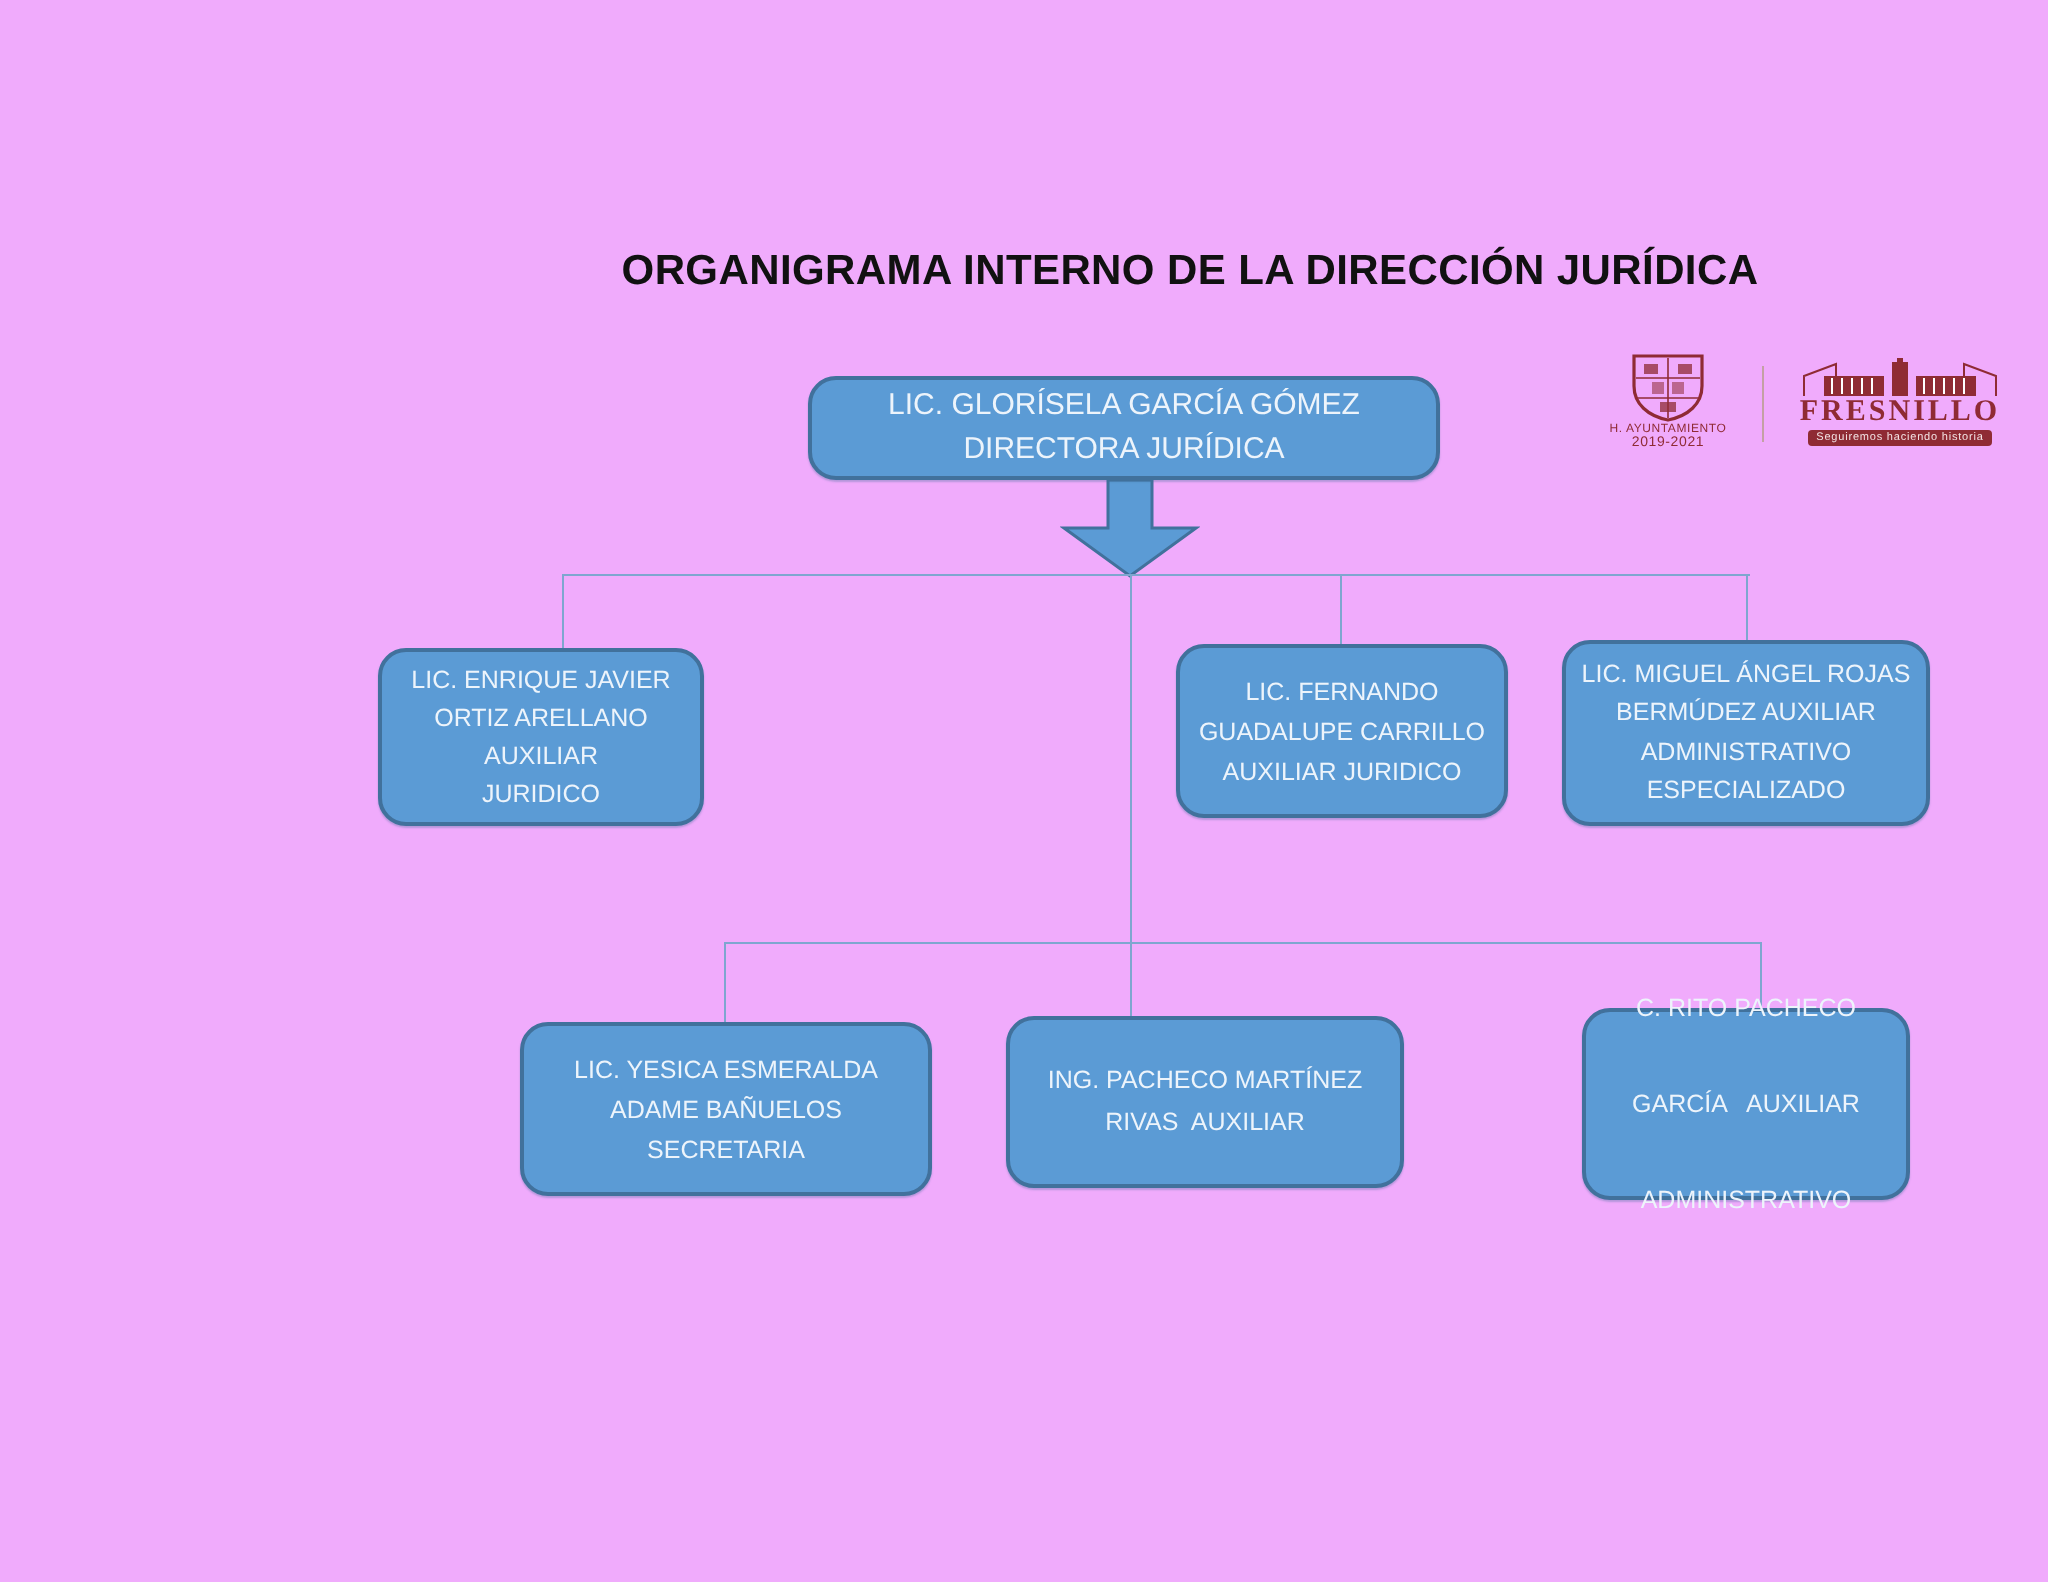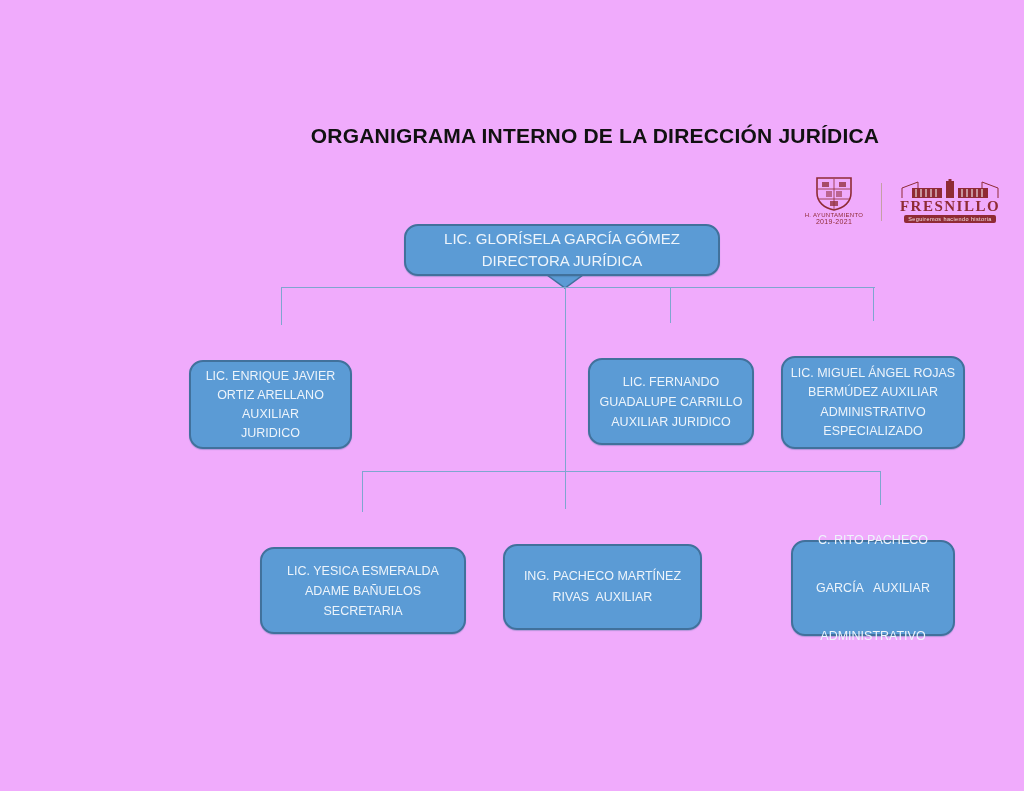--- a/index.html
+++ b/index.html
@@ -27,21 +27,20 @@
     background: #5b9bd5;
     border: 2px solid #41719c;
     border-radius: 14px;
     display: flex;
     flex-direction: column;
     align-items: center;
     justify-content: center;
     text-align: center;
     color: #edf4fb;
     box-shadow: 0 1px 1px rgba(65,113,156,0.35);
-    margin-top: 36px;
   }
   .node .line { white-space: pre; }
   .node-root { left: 404px; top: 188px; width: 316px; height: 52px; font-size: 15px; line-height: 22px; }
   .node-l2a  { left: 189px; top: 324px; width: 163px; height: 89px; font-size: 12.5px; line-height: 19px; }
   .node-l2b  { left: 588px; top: 322px; width: 166px; height: 87px; font-size: 12.5px; line-height: 20px; }
   .node-l2c  { left: 781px; top: 320px; width: 184px; height: 93px; font-size: 12.5px; line-height: 19.5px; }
   .node-l3a  { left: 260px; top: 511px; width: 206px; height: 87px; font-size: 12.5px; line-height: 20px; }
   .node-l3b  { left: 503px; top: 508px; width: 199px; height: 86px; font-size: 12.5px; line-height: 21px; }
   .node-l3c  { left: 791px; top: 504px; width: 164px; height: 96px; font-size: 12.5px; line-height: 20px; gap: 28px; }
   

